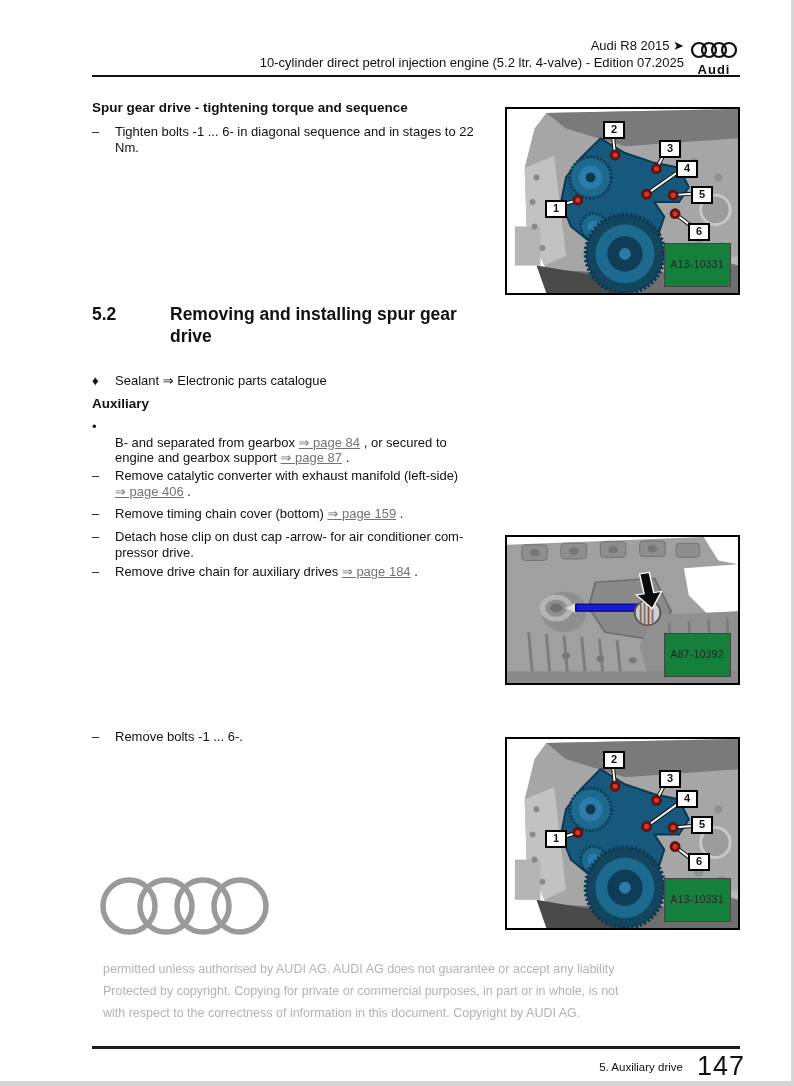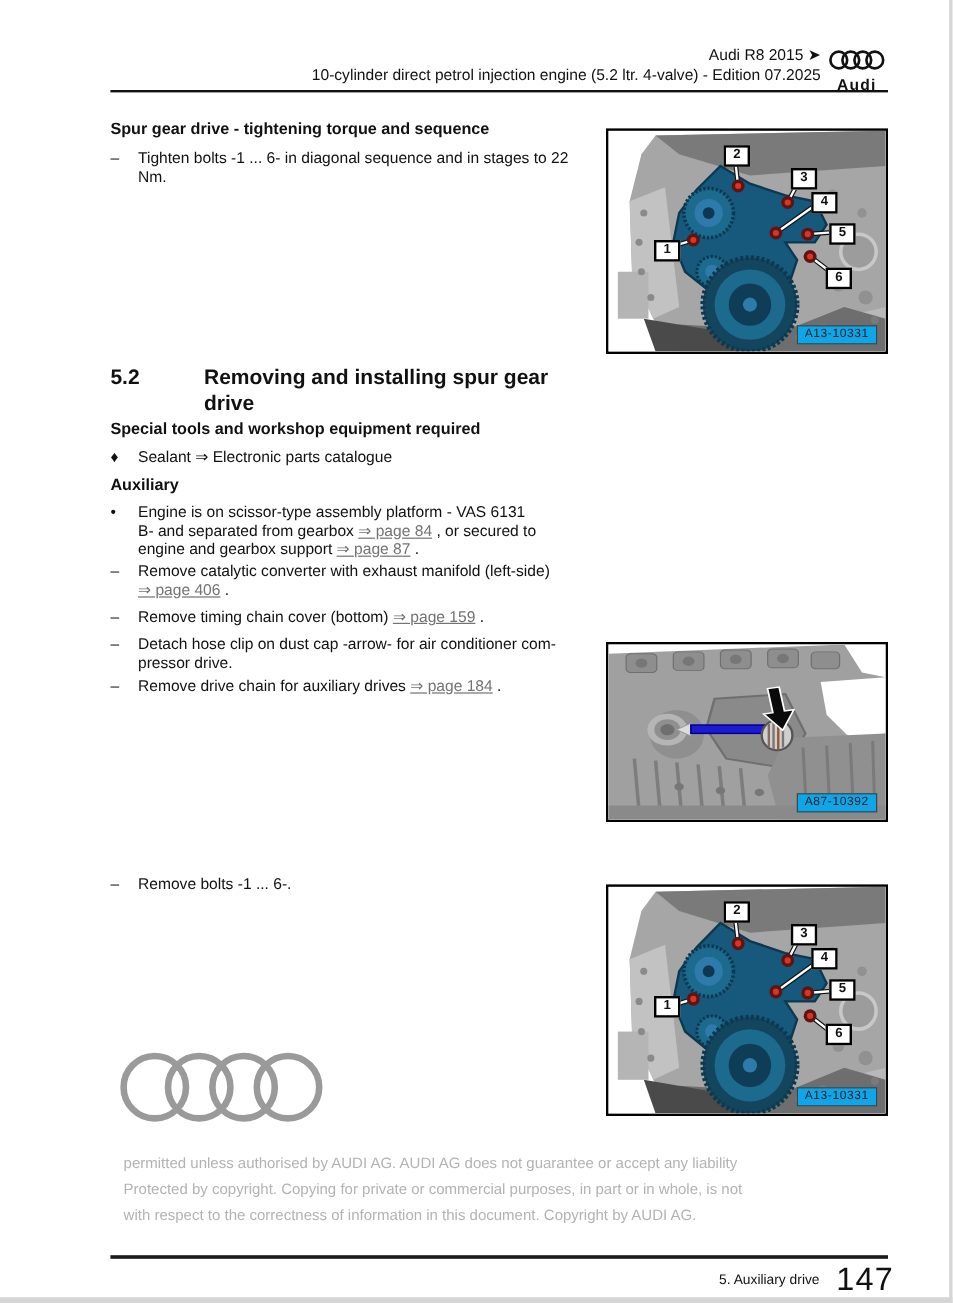--- a/index.html
+++ b/index.html
@@ -16,22 +16,22 @@
   .sec-head{position:absolute;left:92px;top:303px;display:flex;font-size:17.5px;font-weight:bold;line-height:22px;}
   .sec-head .num{width:78px;}
   .sec-head .ttl{width:300px;}
   .step{position:absolute;left:92px;display:flex;font-size:13px;line-height:15.5px;}
   .step .marker{width:23px;flex:none;}
   .step .txt{width:362px;}
   a.pagelink{color:#737373;text-decoration:underline;cursor:pointer;}
   
   .fig{position:absolute;left:505px;width:235px;background:#fff;border:2px solid #000;box-sizing:border-box;}
   .fig svg{display:block;width:100%;height:100%;}
-  .fig-label{position:absolute;right:7px;bottom:6px;border:1px solid #444;background:#0ea5e9;
-             font-size:10px;line-height:12px;padding:1px 6px;color:#222;letter-spacing:.5px;}
+  .fig-label{position:absolute;right:7px;bottom:6px;border:1px solid #444;background:#15803d;
+             font-size:10px;line-height:12px;padding:15px 6px;color:#222;letter-spacing:.5px;}
   .callout{position:absolute;width:22px;height:18px;background:#fff;border:2px solid #000;
            box-sizing:border-box;text-align:center;font-size:11px;font-weight:bold;line-height:13px;}
   .c1{left:38px;top:91px;} .c2{left:96px;top:12px;} .c3{left:152px;top:31px;}
   .c4{left:169px;top:51px;} .c5{left:184px;top:77px;} .c6{left:181px;top:114px;}
   
   .watermark{position:absolute;left:100px;top:870px;}
   .copyright{position:absolute;left:103px;top:958px;font-size:12.5px;line-height:22px;color:#b3b3b3;}
   .ftr-rule{position:absolute;left:92px;top:1046px;width:648px;height:3px;background:#1c1c1c;}
   .ftr-text{position:absolute;right:49px;top:1051px;display:flex;align-items:center;gap:14px;}
   .ftr-sec{font-size:11.5px;color:#111;}
@@ -144,33 +144,32 @@
   <div class="step" style="top:124px;">
     <span class="marker">–</span>
     <span class="txt">Tighten bolts -1 ... 6- in diagonal sequence and in stages to 22 Nm.</span>
   </div>
 
   <div class="sec-head">
     <span class="num">5.2</span>
     <span class="ttl">Removing and installing spur gear drive</span>
   </div>
 
-  <div class="h-bold" style="top:350px;">Special tools and workshop equipment required</div>
 
   <div class="step" style="top:373px;">
     <span class="marker">♦</span>
     <span class="txt">Sealant ⇒  Electronic parts catalogue</span>
   </div>
 
   <div class="h-bold" style="top:396px;">Auxiliary</div>
 
   <div class="step" style="top:419px;">
     <span class="marker">•</span>
     <span class="txt">
-      <span>Engine is on scissor-type assembly platform - VAS 6131</span><br>
+      <br>
       <span>B- and separated from gearbox </span><a class="pagelink">⇒ page 84</a><span> , or secured to</span><br>
       <span>engine and gearbox support </span><a class="pagelink">⇒ page 87</a><span> .</span>
     </span>
   </div>
 
   <div class="step" style="top:468px;">
     <span class="marker">–</span>
     <span class="txt">
       <span>Remove catalytic converter with exhaust manifold (left-side)</span><br>
       <a class="pagelink">⇒ page 406</a><span> .</span>

